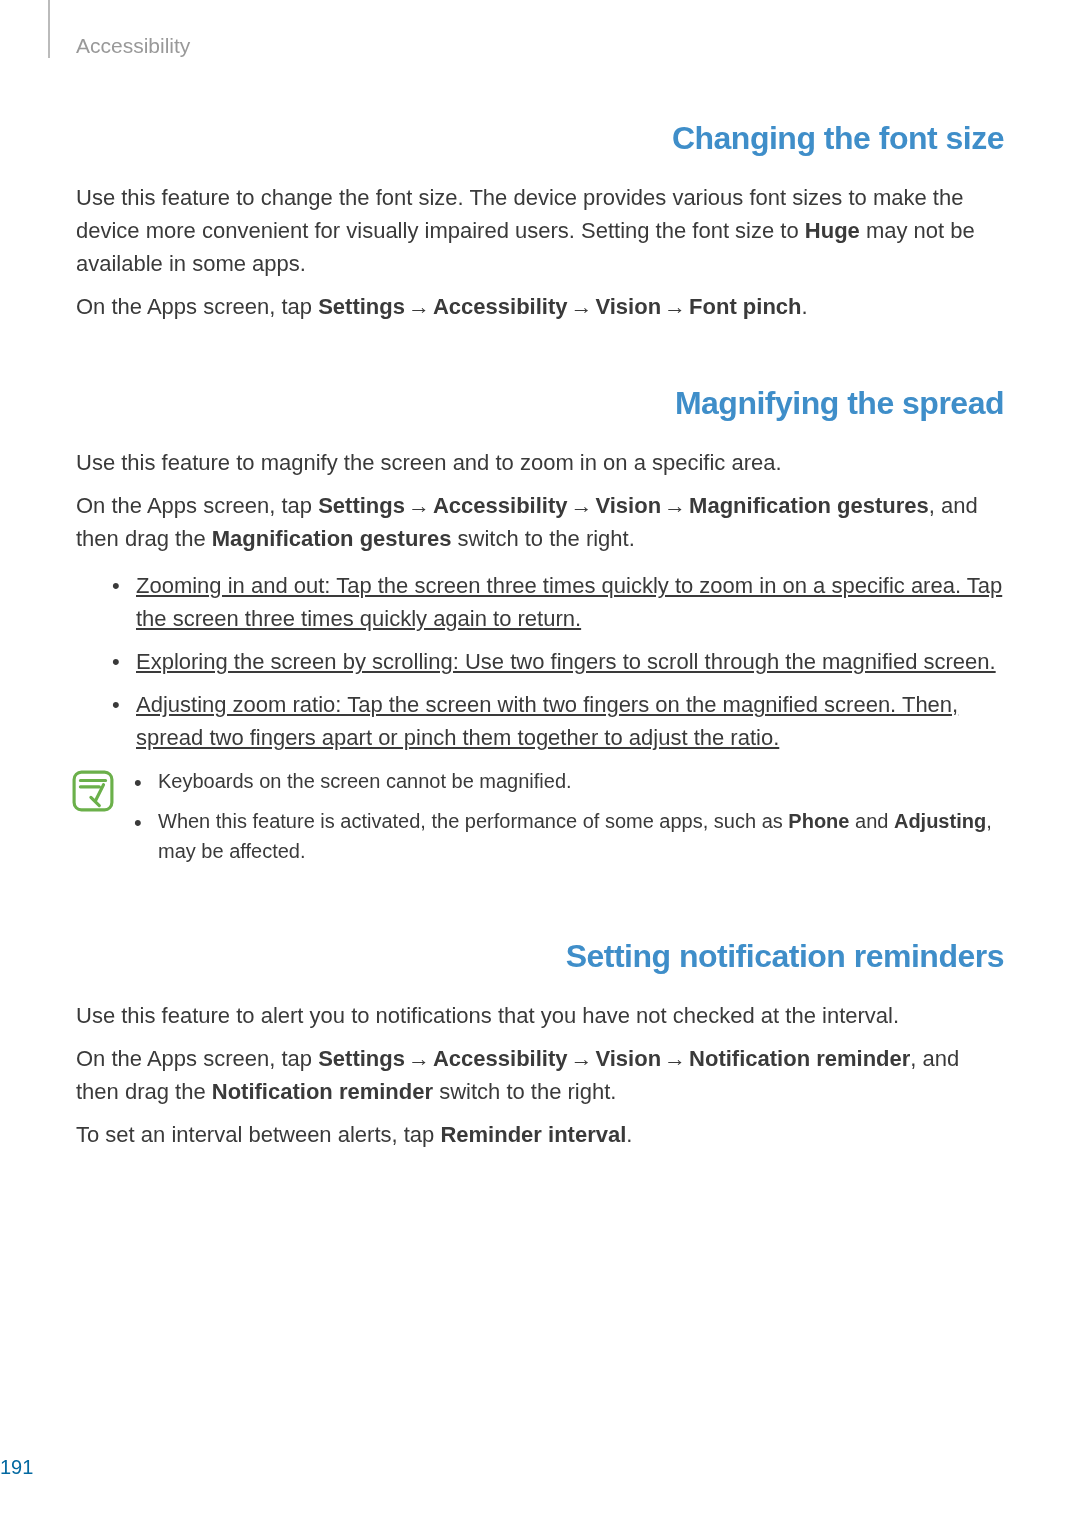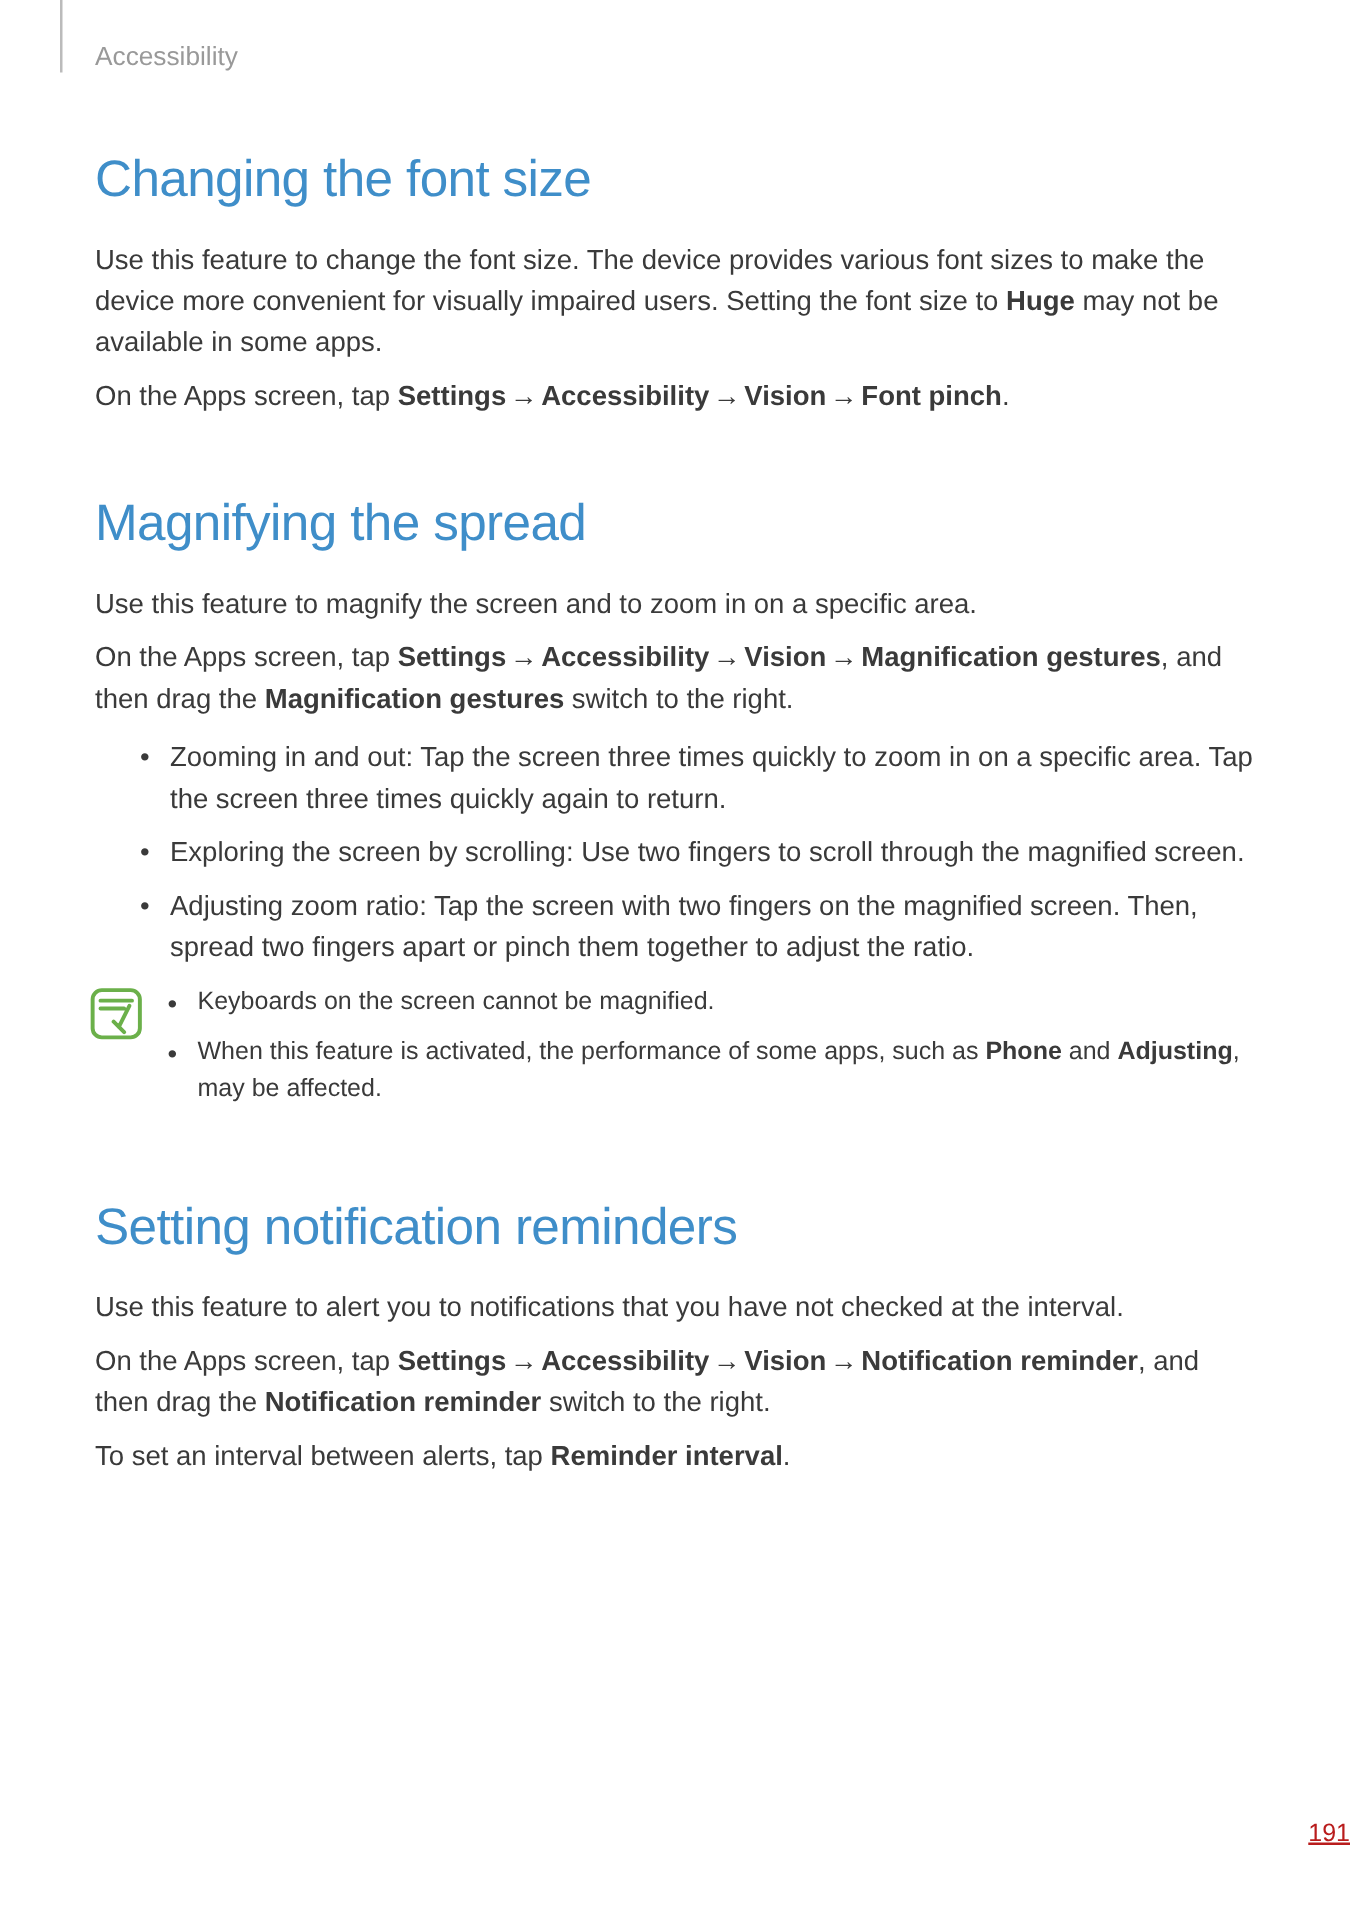--- a/index.html
+++ b/index.html
@@ -34,24 +34,25 @@
       font-weight: 400;
     }
     .content {
       padding: 0 76px;
     }
     .section {
       margin-top: 62px;
     }
     .section-title {
       color: #3F8EC9;
-      font-size: 41px;
-      font-weight: 400;
+      font-size: 32px;
+      font-weight: 700;
       margin-bottom: 24px;
       letter-spacing: -0.5px;
+      text-align: right;
     }
     .para {
       font-size: 22px;
       line-height: 1.5;
       color: #3a3a3a;
       margin-bottom: 10px;
     }
     .bold {
       font-weight: 700;
       text-align: center;
@@ -64,20 +65,21 @@
       margin-top: 14px;
       padding-left: 36px;
     }
     ul.bullet-list > li {
       position: relative;
       font-size: 22px;
       line-height: 1.5;
       color: #3a3a3a;
       margin-bottom: 10px;
       padding-left: 24px;
+      text-decoration: underline;
     }
     ul.bullet-list > li::before {
       content: "•";
       position: absolute;
       left: 0;
       top: 0;
       font-size: 22px;
       color: #3a3a3a;
     }
     .note-block {
@@ -112,24 +114,23 @@
       left: 0;
       top: 0;
       font-size: 22px;
       color: #3a3a3a;
     }
     .page-number {
       position: absolute;
       bottom: 48px;
       left: 0;
       width: 100%;
-      text-align: right;
-      color: #b91c1c;
+      text-align: left;
+      color: #0369a1;
       font-size: 20px;
-      text-decoration: underline;
     }
   </style>
 </head>
 <body>
 
 <div class="page-header">
   <div class="header-line"></div>
   <div class="breadcrumb">Accessibility</div>
 </div>
 

